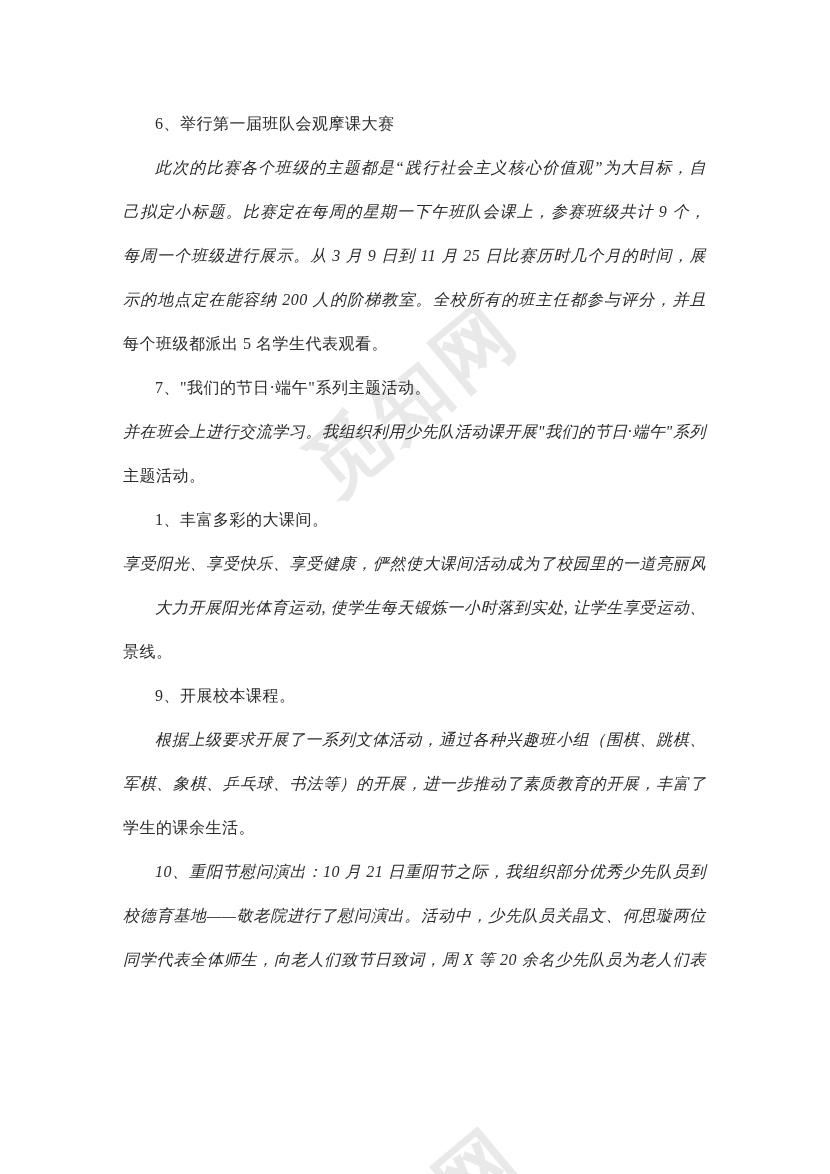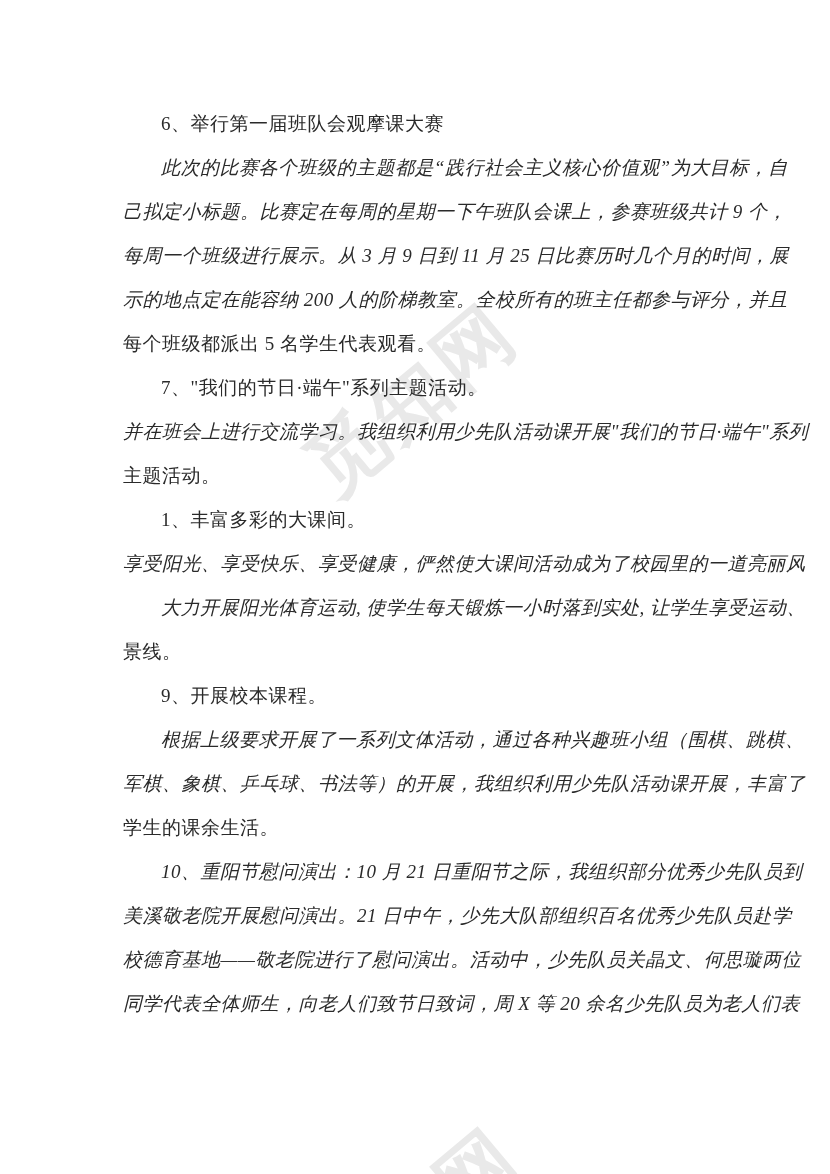--- a/index.html
+++ b/index.html
@@ -39,21 +39,21 @@
     position: absolute;
     left: 123px;
     top: 102px;
     width: 583px;
     z-index: 1;
     color: #2a2a2a;
   }
   .line {
     height: 44px;
     line-height: 44px;
-    font-size: 19px;
+    font-size: 16px;
     white-space: nowrap;
     letter-spacing: 0.5px;
   }
   .line.ind {
     text-indent: 2em;
   }
   .line.j {
     text-align: justify;
     text-align-last: justify;
     text-justify: inter-character;
@@ -75,20 +75,19 @@
       <div class="line">每个班级都派出 5 名学生代表观看。</div>
       <div class="line ind">7、"我们的节日·端午"系列主题活动。</div>
       <div class="line j">并在班会上进行交流学习。我组织利用少先队活动课开展"我们的节日·端午"系列</div>
       <div class="line">主题活动。</div>
       <div class="line ind">1、丰富多彩的大课间。</div>
       <div class="line j">享受阳光、享受快乐、享受健康，俨然使大课间活动成为了校园里的一道亮丽风</div>
       <div class="line j ind">大力开展阳光体育运动, 使学生每天锻炼一小时落到实处, 让学生享受运动、</div>
       <div class="line">景线。</div>
       <div class="line ind">9、开展校本课程。</div>
       <div class="line j ind">根据上级要求开展了一系列文体活动，通过各种兴趣班小组（围棋、跳棋、</div>
-      <div class="line j">军棋、象棋、乒乓球、书法等）的开展，我组织利用少先队活动课开展，丰富了</div>
+      <div class="line j">军棋、象棋、乒乓球、书法等）的开展，进一步推动了素质教育的开展，丰富了</div>
       <div class="line">学生的课余生活。</div>
       <div class="line j ind">10、重阳节慰问演出：10 月 21 日重阳节之际，我组织部分优秀少先队员到</div>
-      <div class="line j">美溪敬老院开展慰问演出。21 日中午，少先大队部组织百名优秀少先队员赴学</div>
       <div class="line j">校德育基地——敬老院进行了慰问演出。活动中，少先队员关晶文、何思璇两位</div>
       <div class="line j">同学代表全体师生，向老人们致节日致词，周 X 等 20 余名少先队员为老人们表</div>
     </div>
 </div>
 
 </body></html>

